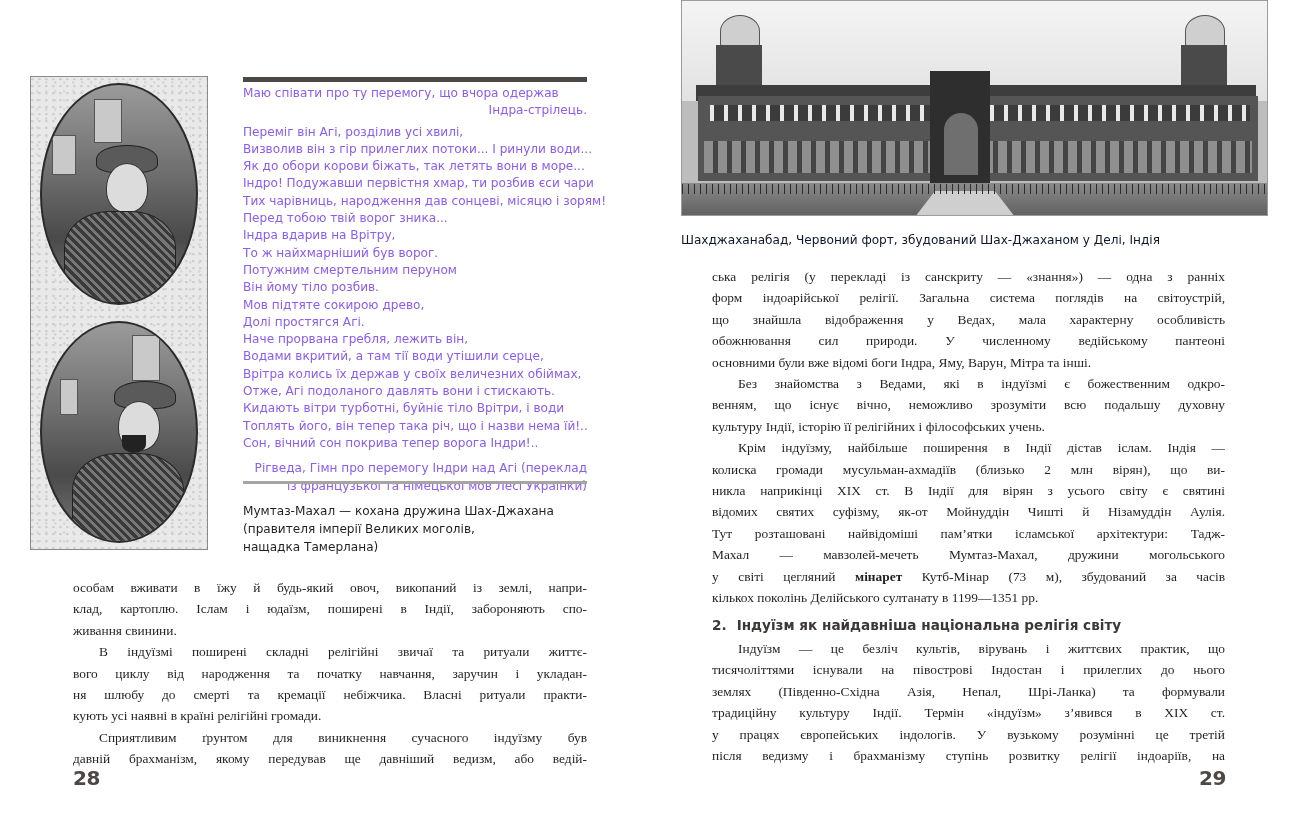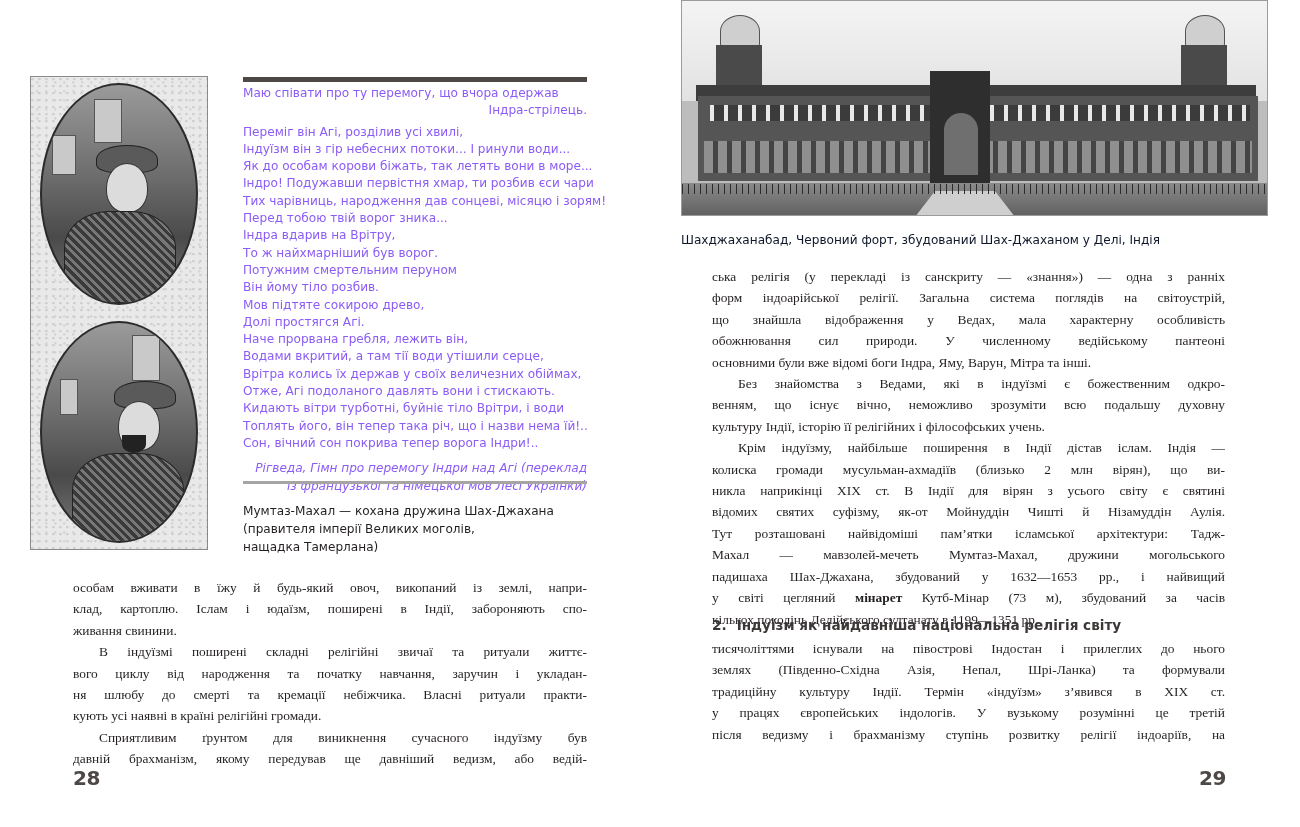--- a/index.html
+++ b/index.html
@@ -33,21 +33,21 @@
   .oval .figure-body { position:absolute; width:110px; height:90px; border-radius:40% 40% 0 0; background:repeating-linear-gradient(45deg,#3a3a3a 0 3px,#777 3px 6px); border:1px solid #222; }
   .oval .beard { position:absolute; width:24px; height:18px; border-radius:0 0 50% 50%; background:#222; }
 
   
   .poem-rule-top { position:absolute; left:243px; top:77px; width:344px; height:5px; background:#4d4745; }
   .poem { position:absolute; left:243px; top:85px; width:344px;
     font-family:"DejaVu Sans", sans-serif; font-size:12.1px; line-height:17.3px; color:#8b5cf6; }
   .poem .line { white-space:nowrap; }
   .poem .right { text-align:right; }
   .poem .gap { height:4px; }
-  .poem-source { margin-top:8px; text-align:right; font-style:italic; line-height:17.5px; }
+  .poem-source { margin-top:8px; text-align:right; line-height:17.5px; }
   .poem-rule-bottom { position:absolute; left:243px; top:481px; width:344px; height:3px; background:#a7a4a4; }
 
   .caption-left { position:absolute; left:243px; top:502px; width:340px;
     font-family:"DejaVu Sans", sans-serif; font-size:12.1px; line-height:18px; color:#231f20; }
 
   
   .body-text { position:absolute; font-family:Liberation Serif, serif; font-size:13.4px; line-height:21.4px;
     color:#231f20; text-align:justify; }
   .body-text .line { display:block; text-align:justify; text-align-last:justify; white-space:nowrap; }
   .body-text .line.last { text-align-last:left; }
@@ -116,22 +116,22 @@
       <div class="figure-body" style="left:30px;top:130px;"></div>
     </div>
   </div>
 
   <div class="poem-rule-top"></div>
   <div class="poem">
     <div class="line">Маю співати про ту перемогу, що вчора одержав</div>
     <div class="line right">Індра-стрілець.</div>
     <div class="gap"></div>
     <div class="line">Переміг він Агі, розділив усі хвилі,</div>
-    <div class="line">Індуїзм він з гір небесних потоки... І ринули води...</div>
-    <div class="line">Як до особам корови біжать, так летять вони в море...</div>
+    <div class="line">Визволив він з гір прилеглих потоки... І ринули води...</div>
+    <div class="line">Як до обори корови біжать, так летять вони в море...</div>
     <div class="line">Індро! Подужавши первістня хмар, ти розбив єси чари</div>
     <div class="line">Тих чарівниць, народження дав сонцеві, місяцю і зорям!</div>
     <div class="line">Перед тобою твій ворог зника...</div>
     <div class="line">Індра вдарив на Врітру,</div>
     <div class="line">То ж найхмарніший був ворог.</div>
     <div class="line">Потужним смертельним перуном</div>
     <div class="line">Він йому тіло розбив.</div>
     <div class="line">Мов підтяте сокирою древо,</div>
     <div class="line">Долі простягся Агі.</div>
     <div class="line">Наче прорвана гребля, лежить він,</div>
@@ -198,30 +198,30 @@
     <span class="line last">основними були вже відомі боги Індра, Яму, Варун, Мітра та інші.</span>
     <span class="line indent">Без знайомства з Ведами, які в індуїзмі є божественним одкро-</span>
     <span class="line">венням, що існує вічно, неможливо зрозуміти всю подальшу духовну</span>
     <span class="line last">культуру Індії, історію її релігійних і філософських учень.</span>
     <span class="line indent">Крім індуїзму, найбільше поширення в Індії дістав іслам. Індія —</span>
     <span class="line">колиска громади мусульман-ахмадіїв (близько 2 млн вірян), що ви-</span>
     <span class="line">никла наприкінці XIX ст. В Індії для вірян з усього світу є святині</span>
     <span class="line">відомих святих суфізму, як-от Мойнуддін Чишті й Нізамуддін Аулія.</span>
     <span class="line">Тут розташовані найвідоміші пам’ятки ісламської архітектури: Тадж-</span>
     <span class="line">Махал — мавзолей-мечеть Мумтаз-Махал, дружини могольського</span>
-    <span class="line">падишаха Шах-Джахана, збудований у 1632—1653 рр., і найвищий</span>
     <span class="line"><span>у світі цегляний </span><strong class="b">мінарет</strong><span> Кутб-Мінар (73 м), збудований за часів</span></span>
     <span class="line last">кількох поколінь Делійського султанату в 1199—1351 рр.</span>
   </div>
 
 <div class="section-heading">
   <span class="num">2.</span><span>Індуїзм як найдавніша національна релігія світу</span>
 </div>
 
 <div class="body-text body-right-b" id="body-right-b">
+    <span class="line indent">Індуїзм — це безліч культів, вірувань і життєвих практик, що</span>
     <span class="line">тисячоліттями існували на півострові Індостан і прилеглих до нього</span>
     <span class="line">землях (Південно-Східна Азія, Непал, Шрі-Ланка) та формували</span>
     <span class="line">традиційну культуру Індії. Термін «індуїзм» з’явився в XIX ст.</span>
     <span class="line">у працях європейських індологів. У вузькому розумінні це третій</span>
     <span class="line">після ведизму і брахманізму ступінь розвитку релігії індоаріїв, на</span>
   </div>
 
 <div class="page-number pn-right">29</div>
 
 </body></html>

